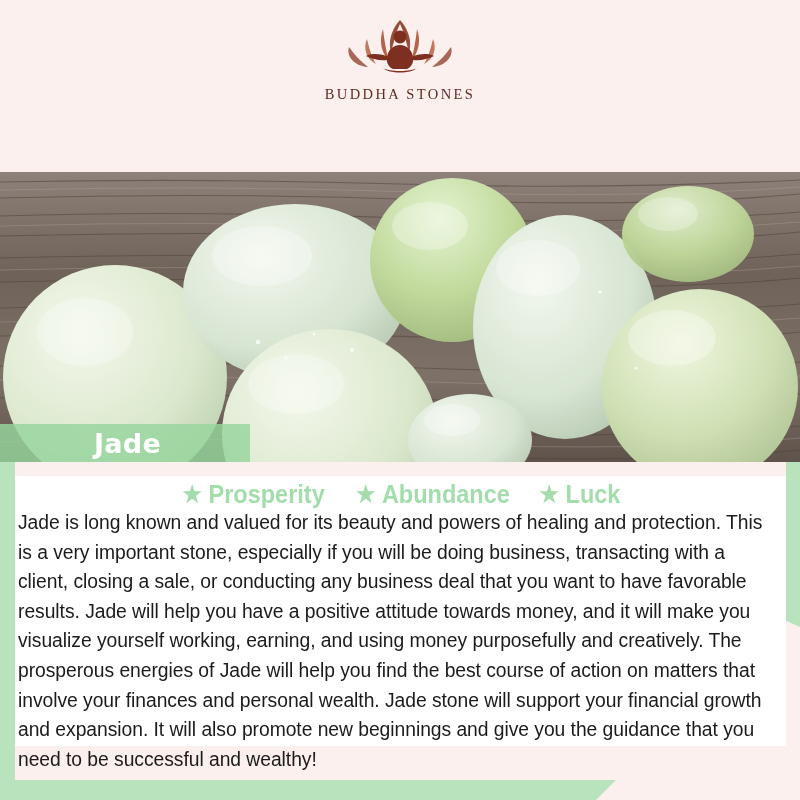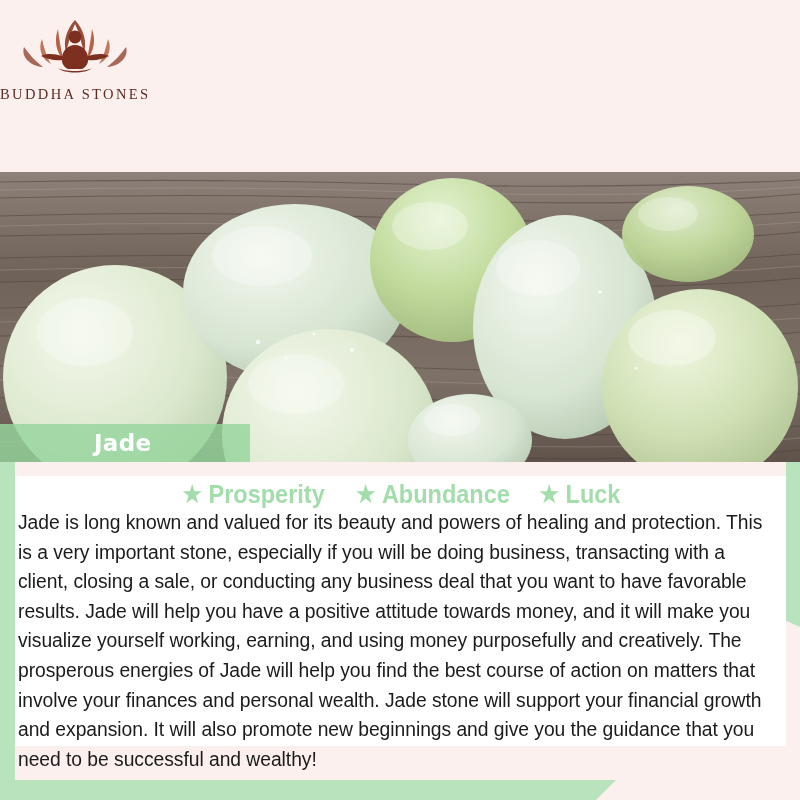--- a/index.html
+++ b/index.html
@@ -23,21 +23,21 @@
 
   
   .brand {
     position: absolute;
     left: 0;
     top: 0;
     width: 800px;
     height: 118px;
     display: flex;
     flex-direction: column;
-    align-items: flex-start;
+    align-items: center;
     justify-content: flex-start;
     padding-top: 14px;
     box-sizing: border-box;
     z-index: 20;
   }
   .brand-logo { width: 150px; height: 68px; display:block; }
   .brand-name {
     margin-top: 4px;
     font-family: "Liberation Serif", serif;
     font-size: 14.5px;
@@ -122,21 +122,21 @@
     width: 250px;
     height: 38px;
     background: rgba(150, 214, 157, 0.82);
     display: flex;
     align-items: center;
     z-index: 12;
   }
   .stone-band .stone-name {
     margin-left: 94px;
     color: #ffffff;
-    font-size: 23px;
+    font-size: 27px;
     font-weight: bold;
     font-family: "DejaVu Sans", sans-serif;
     letter-spacing: 0.3px;
   }
 
   
   .card {
     position: absolute;
     left: 15px;
     top: 462px;

